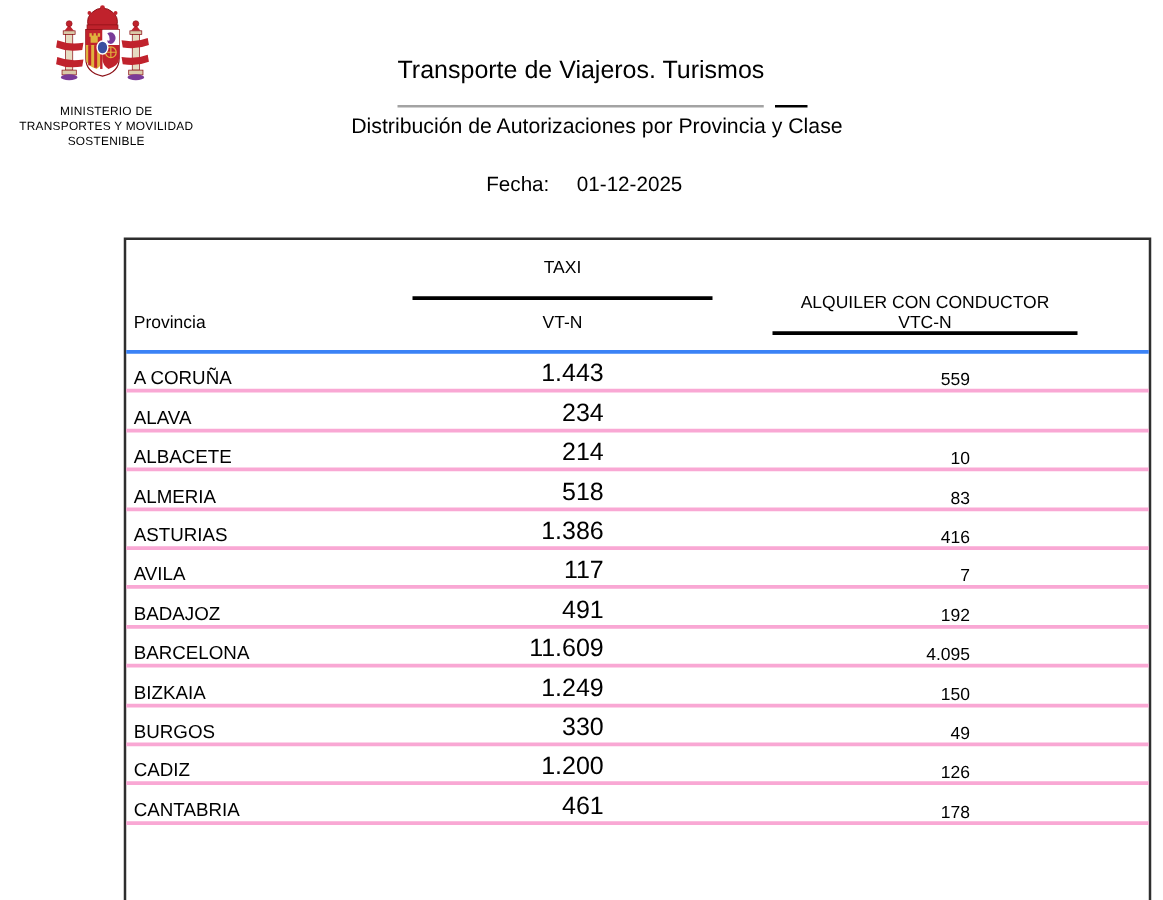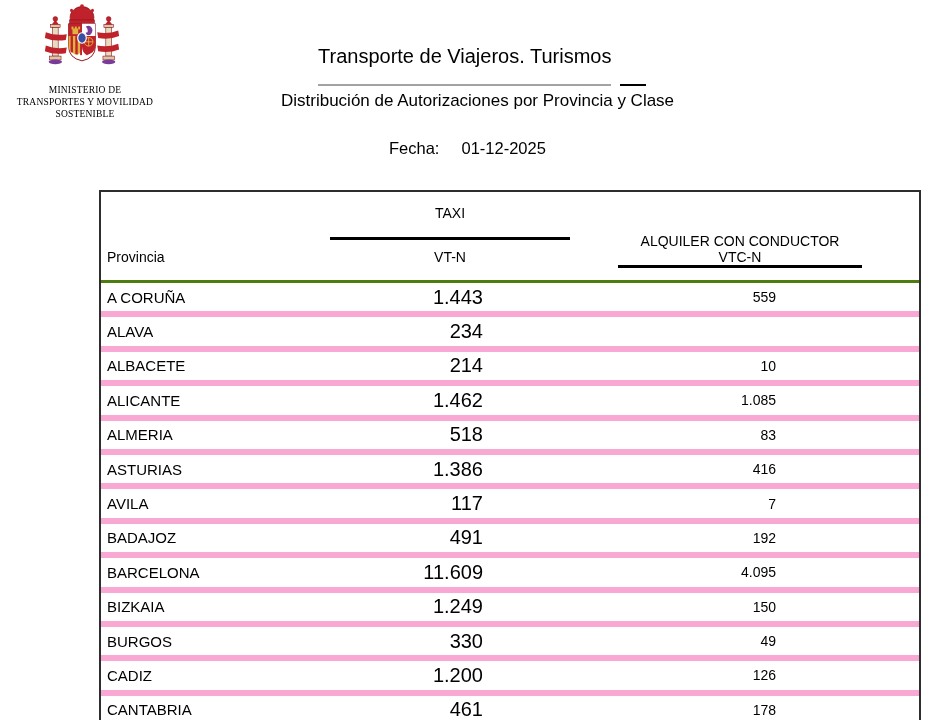--- a/index.html
+++ b/index.html
@@ -11,21 +11,21 @@
     overflow: hidden;
     font-family: "Liberation Sans", sans-serif;
     color: #000;
   }
 
   
   .crest { position: absolute; left: 42px; top: 2px; width: 80px; height: 72px; }
   .ministry-name {
     position: absolute; left: 0; top: 84px; width: 170px;
     text-align: center;
-    font-family: Liberation Serif, serif;
+    font-family: Liberation Sans, sans-serif;
     font-size: 9.5px; line-height: 12px;
     letter-spacing: 0.2px;
   }
 
   
   .doc-title {
     position: absolute; left: 318px; top: 45px;
     font-size: 20px; font-weight: normal; line-height: 22px;
     display: inline-block;
     border-bottom: 2px solid #a3a3a3;
@@ -58,32 +58,32 @@
     text-align: center;
     font-size: 14px; line-height: 17px;
     padding-bottom: 15px;
     border-bottom: 3px solid #000;
   }
   .group-taxi { left: 229px; width: 240px; }
   .group-alq  { left: 517px; width: 244px; margin-top: 28px; }
 
   .cols-row {
     position: relative; height: 49px;
-    border-bottom: 3px solid #4d7c0f;
+    border-bottom: 3px solid #3b82f6;
     font-size: 14px;
   }
   .col-provincia { position: absolute; left: 6px;  top: 18px; }
   .col-vtn { position: absolute; left: 229px; width: 240px; top: 18px; text-align: center; }
   .col-vtc { position: absolute; left: 517px; width: 244px; top: 18px; text-align: center; }
 
   .tbody { width: 100%; }
   .row {
-    display: flex; align-items: center;
+    display: flex; align-items: flex-end;
     height: 28.4px;
-    border-bottom: 6px solid #f9a8d4;
+    border-bottom: 3px solid #f9a8d4;
   }
   .cell-prov { width: 236px; padding-left: 6px; box-sizing: border-box; font-size: 15px; }
   .cell-vtn  { width: 146px; text-align: right; font-size: 20px; }
   .cell-vtc  { width: 293px; text-align: right; font-size: 14px; }
 </style>
 </head>
 <body>
 
 <div class="page">
 
@@ -179,25 +179,20 @@
         <div class="row">
       <div class="cell-prov">ALAVA</div>
       <div class="cell-vtn">234</div>
     </div>
         <div class="row">
       <div class="cell-prov">ALBACETE</div>
       <div class="cell-vtn">214</div>
       <div class="cell-vtc">10</div>
     </div>
         <div class="row">
-      <div class="cell-prov">ALICANTE</div>
-      <div class="cell-vtn">1.462</div>
-      <div class="cell-vtc">1.085</div>
-    </div>
-        <div class="row">
       <div class="cell-prov">ALMERIA</div>
       <div class="cell-vtn">518</div>
       <div class="cell-vtc">83</div>
     </div>
         <div class="row">
       <div class="cell-prov">ASTURIAS</div>
       <div class="cell-vtn">1.386</div>
       <div class="cell-vtc">416</div>
     </div>
         <div class="row">

